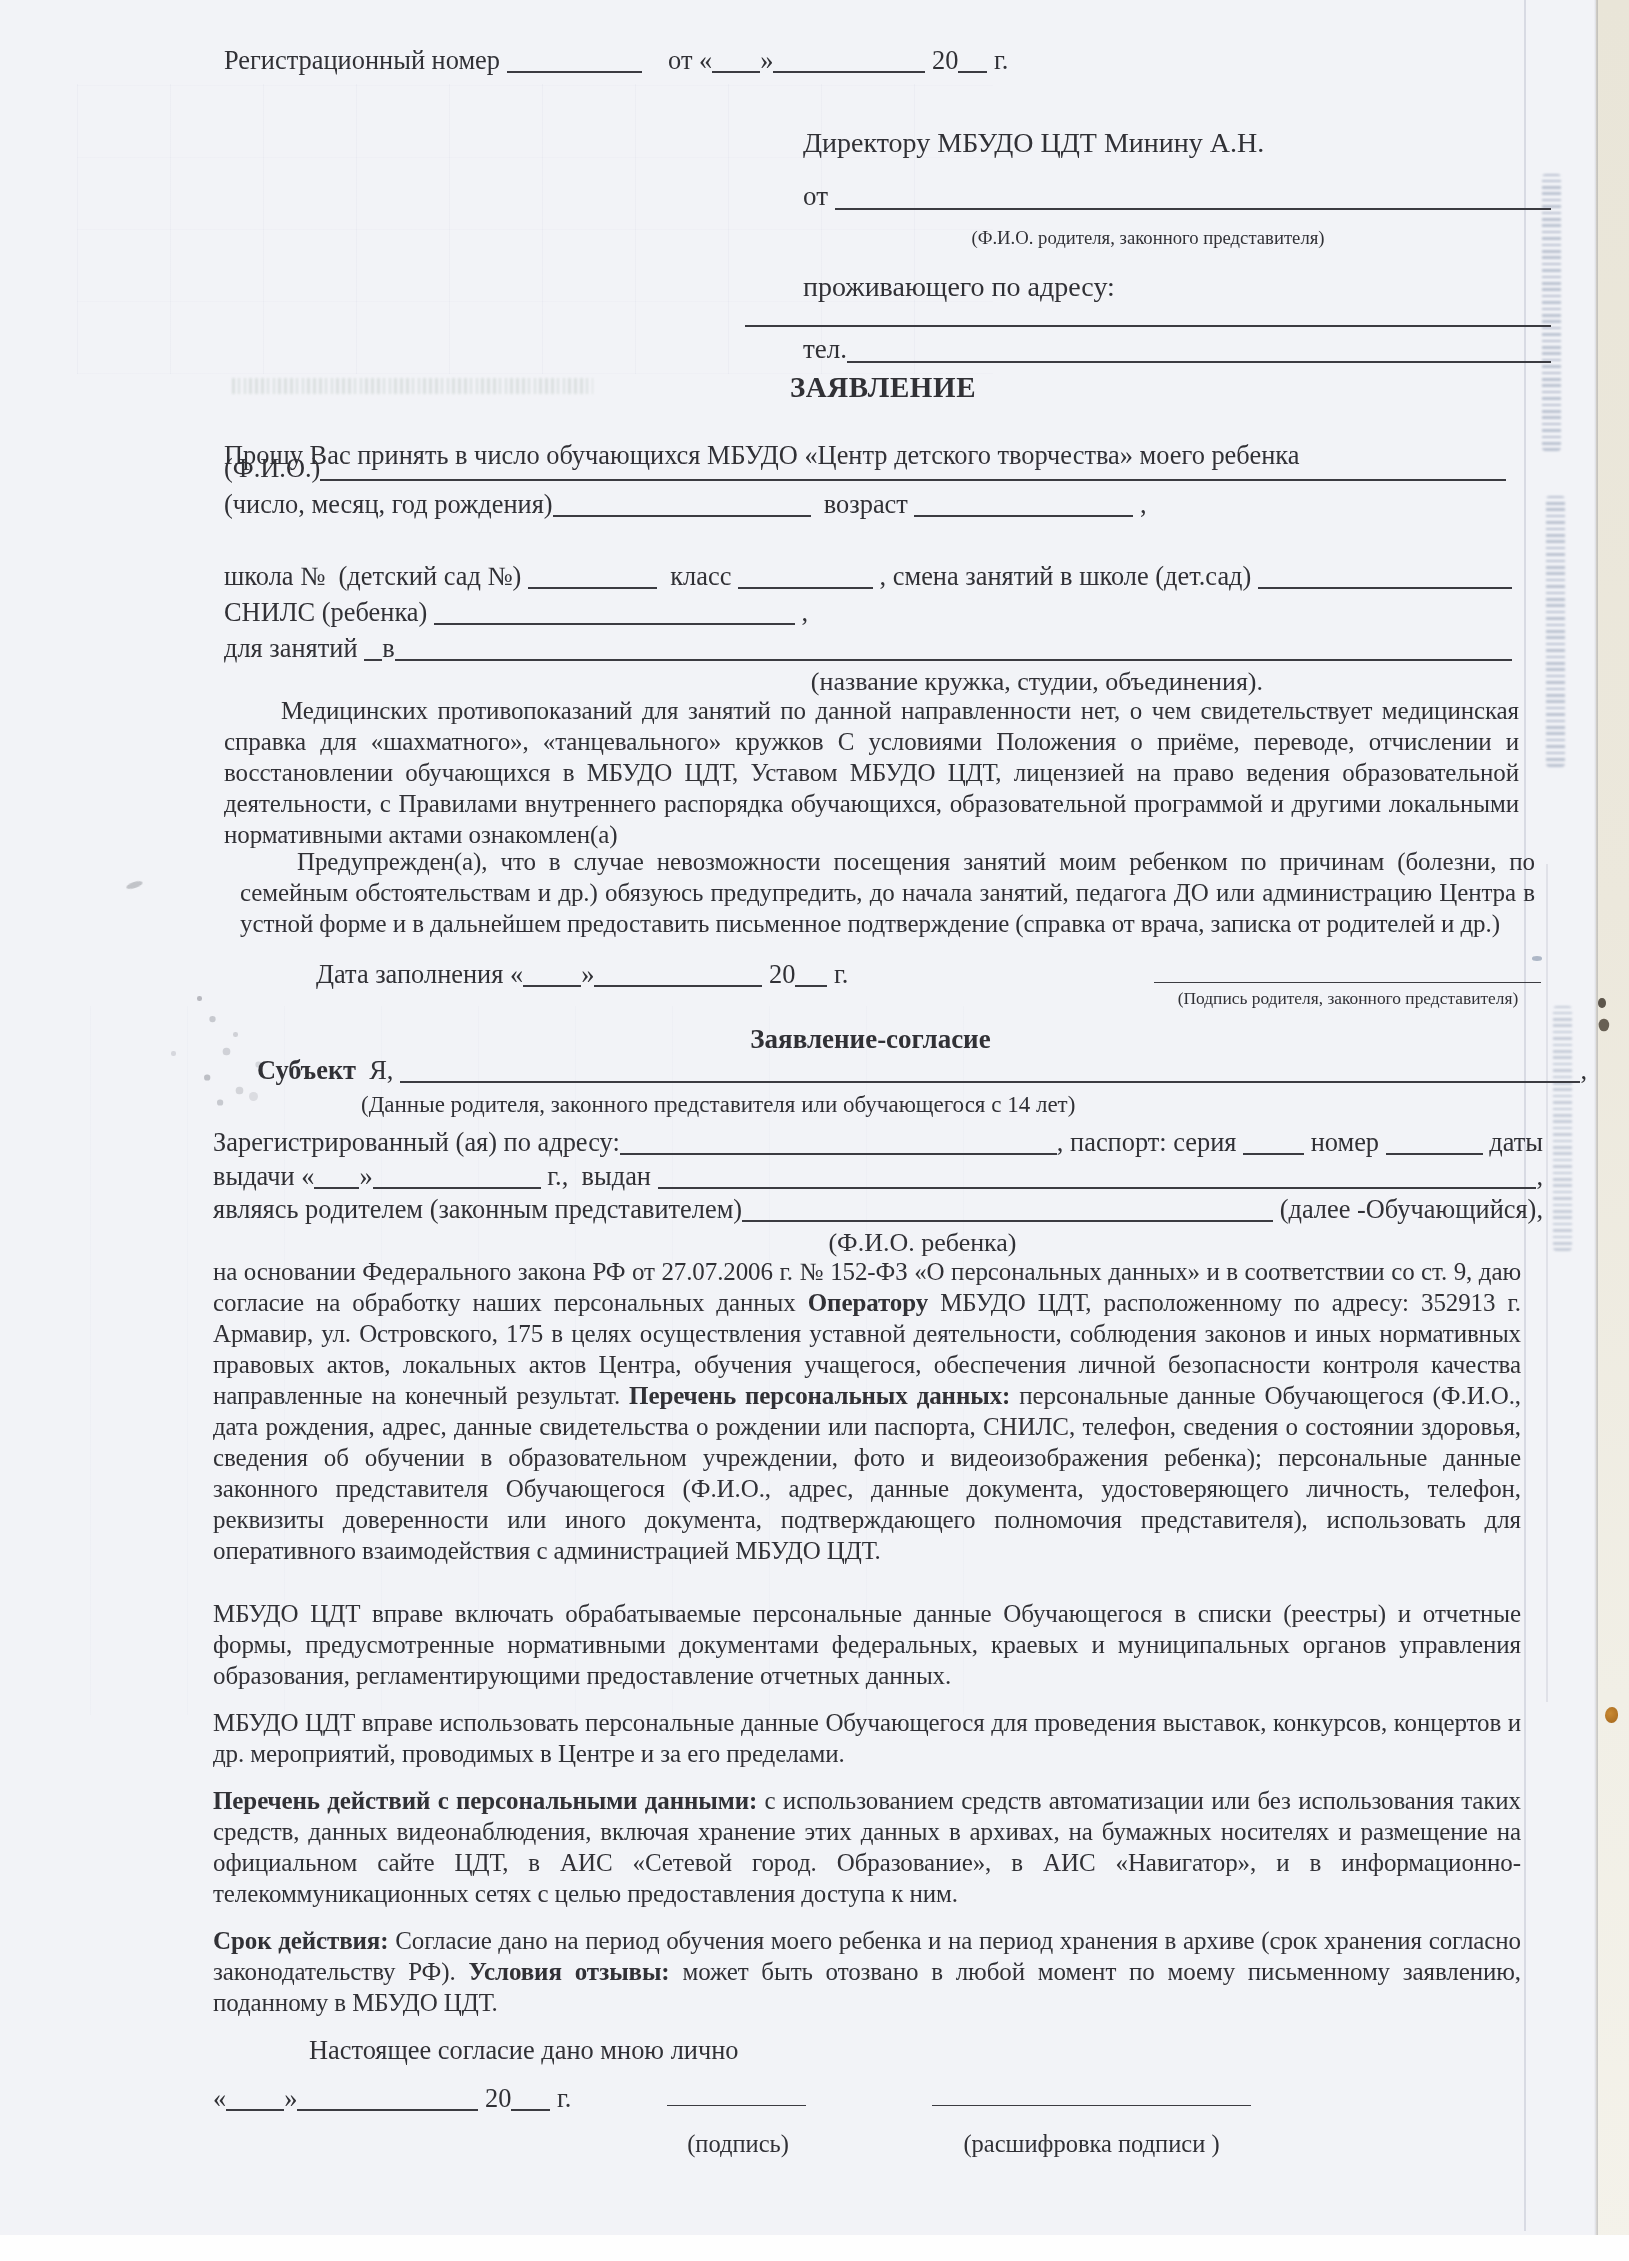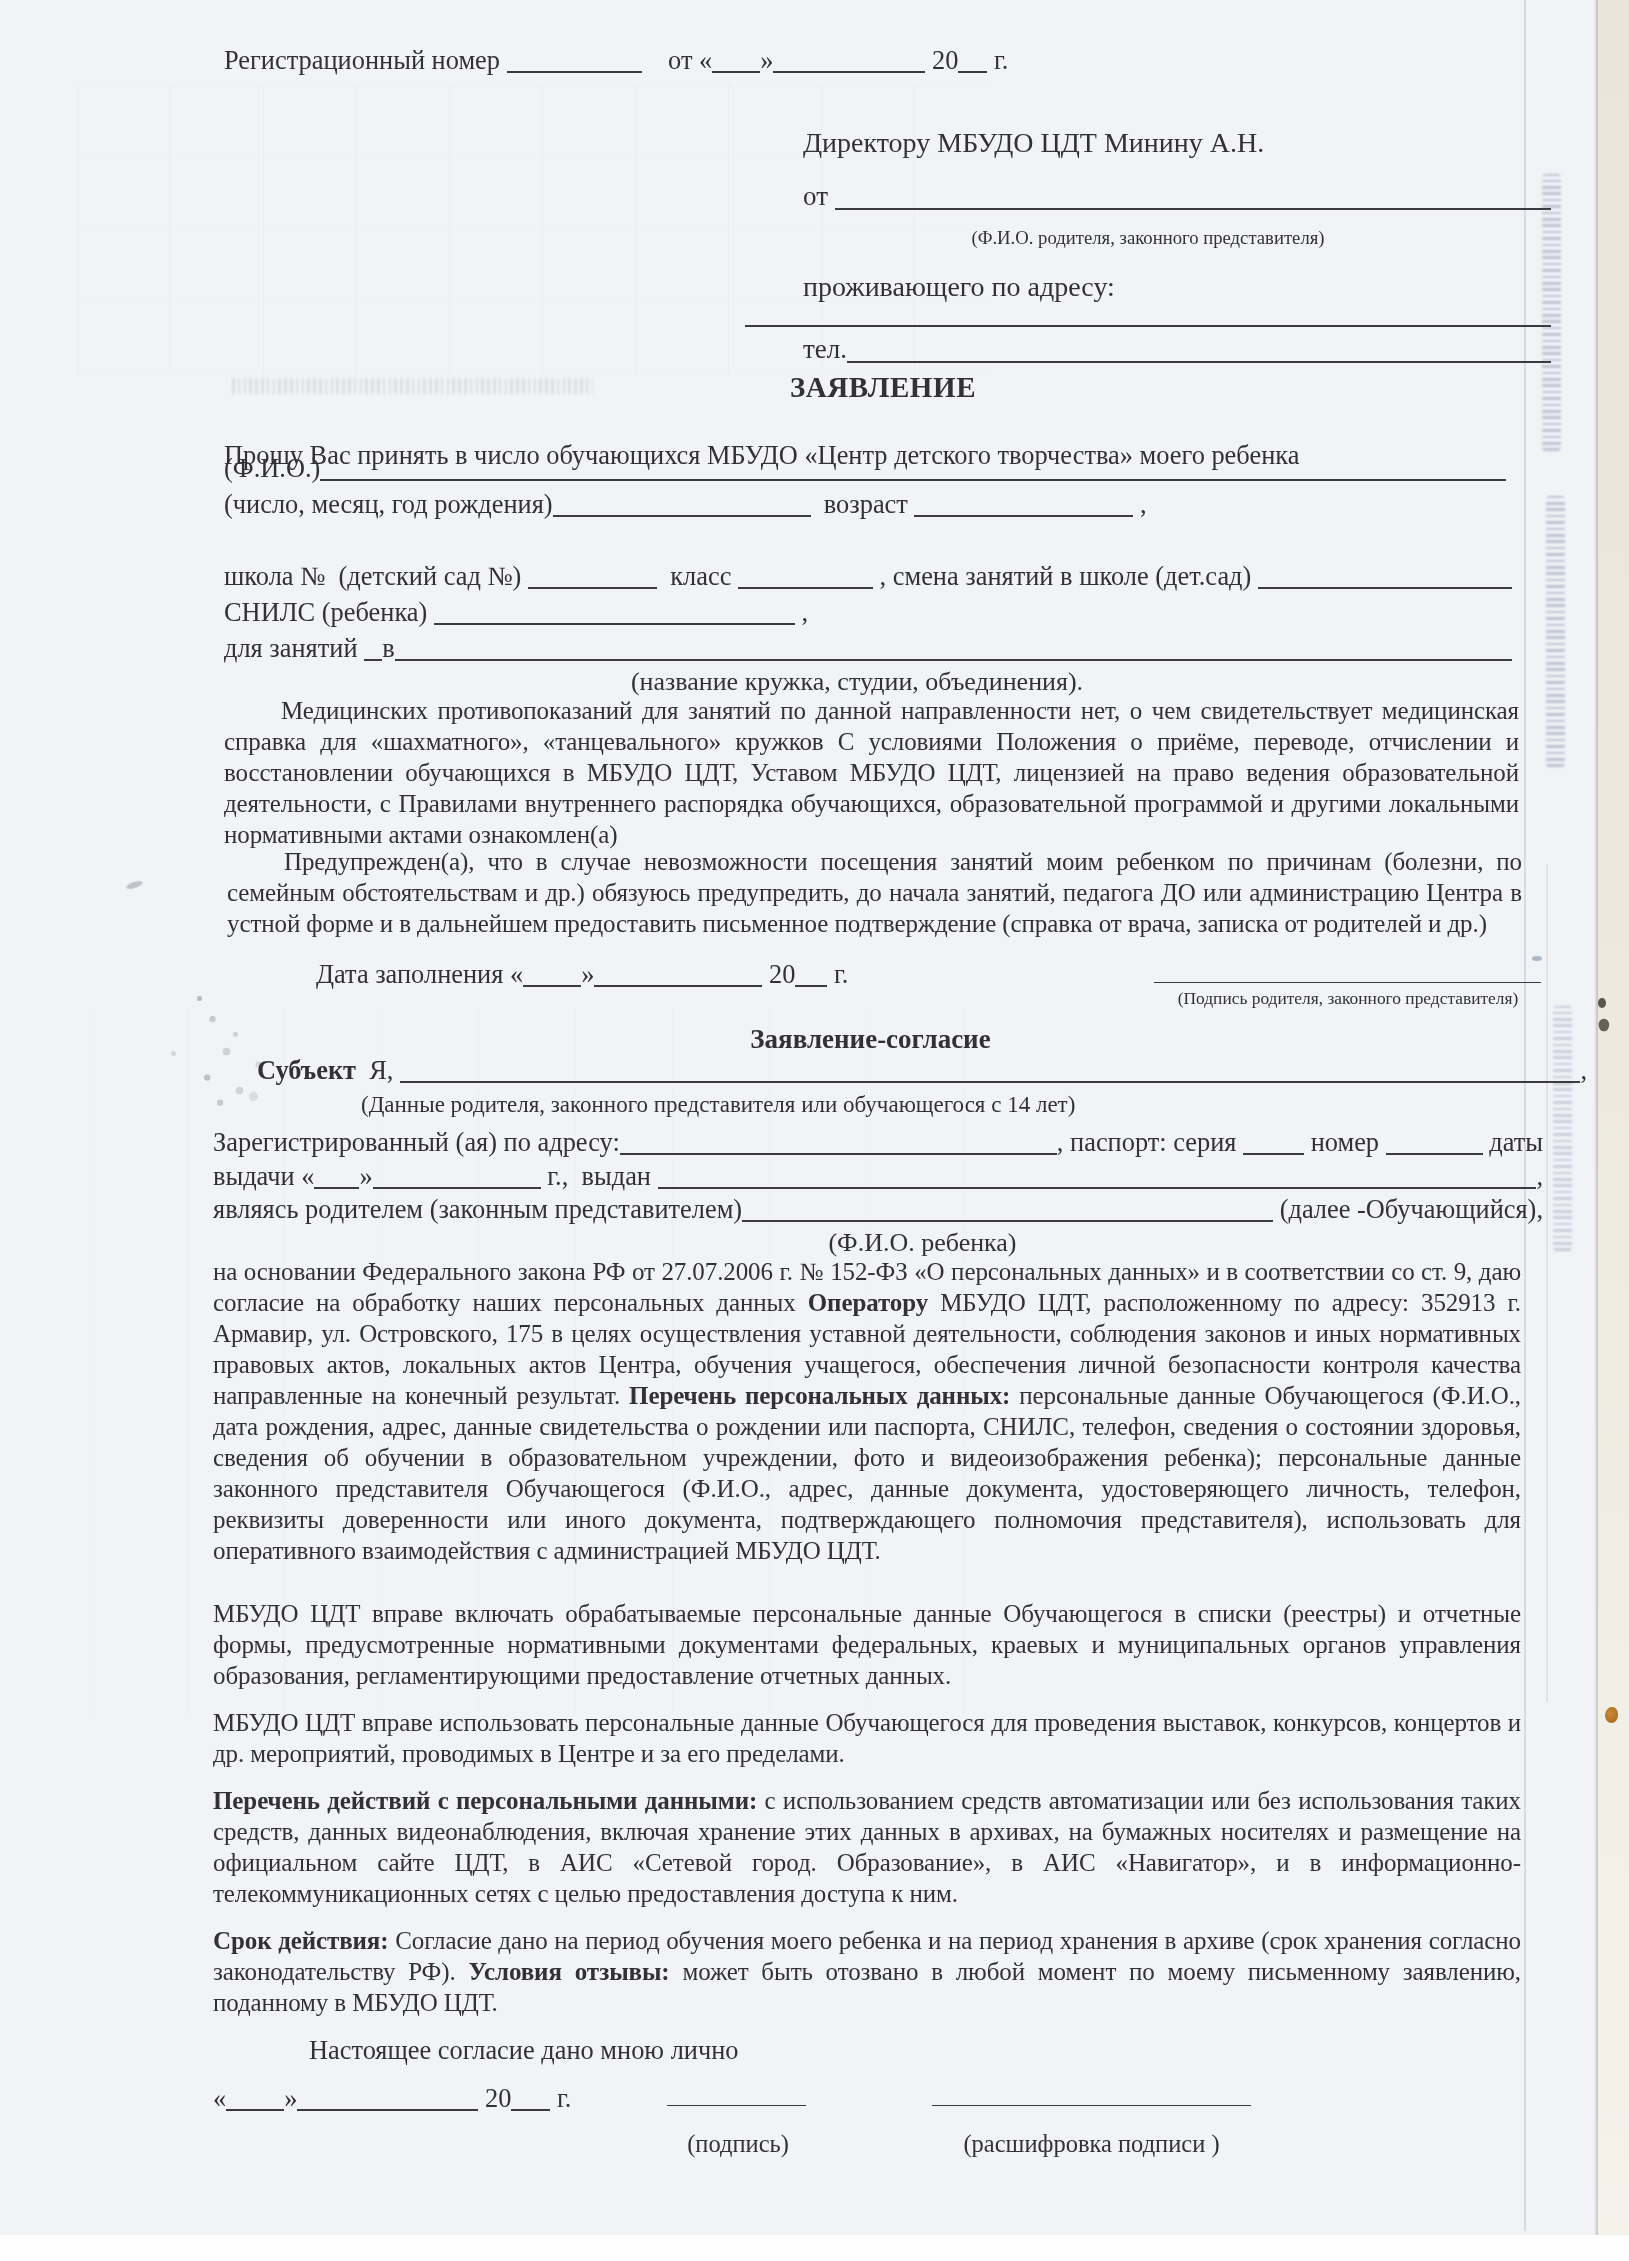--- a/index.html
+++ b/index.html
@@ -66,23 +66,23 @@
   [data-name="address-row"]{left:745px;top:302px;width:806px;height:28px;}
   [data-name="phone-row"]{left:803px;top:334px;width:748px;font-size:27px;}
   [data-name="application-title"]{left:754px;top:371px;width:258px;font-size:29px;letter-spacing:0.6px;}
   [data-name="request-intro-line"]{left:224px;top:440px;}
   [data-name="child-fio-row"]{left:224px;top:453px;width:1282px;}
   [data-name="birth-age-row"]{left:224px;top:489px;width:1032px;}
   [data-name="child-address-row"]{left:224px;top:525px;width:1288px;}
   [data-name="school-row"]{left:224px;top:561px;width:1288px;}
   [data-name="snils-row"]{left:224px;top:597px;width:645px;}
   [data-name="activity-row"]{left:224px;top:633px;width:1288px;}
-  [data-name="activity-caption"]{left:451px;top:667px;width:812px;font-size:26px;}
+  [data-name="activity-caption"]{left:451px;top:667px;width:812px;font-size:26px;text-align:right;}
   [data-name="medical-paragraph"]{left:224px;top:695px;width:1295px;}
-  [data-name="warning-paragraph"]{left:227px;top:846px;width:1295px;}
+  [data-name="warning-paragraph"]{left:240px;top:846px;width:1295px;}
   [data-name="fill-date-row"]{left:316px;top:959px;width:580px;}
   [data-name="parent-signature-line"]{left:1154px;top:965px;width:387px;height:17px;border-bottom:1.9px solid #3b3b41;}
   [data-name="parent-signature-caption"]{left:1135px;top:988px;width:426px;font-size:17.4px;}
   [data-name="consent-title"]{left:677px;top:1024px;width:387px;font-size:27px;}
   [data-name="subject-row"]{left:213px;top:1055px;width:1330px;margin-left:44px;}
   [data-name="subject-caption"]{left:361px;top:1092px;font-size:23px;position:absolute;}
   [data-name="registered-row"]{left:213px;top:1127px;width:1330px;}
   [data-name="issued-row"]{left:213px;top:1161px;width:1330px;}
   [data-name="parent-role-row"]{left:213px;top:1194px;width:1330px;}
   [data-name="child-name-caption"]{left:729px;top:1228px;width:387px;font-size:26px;}

